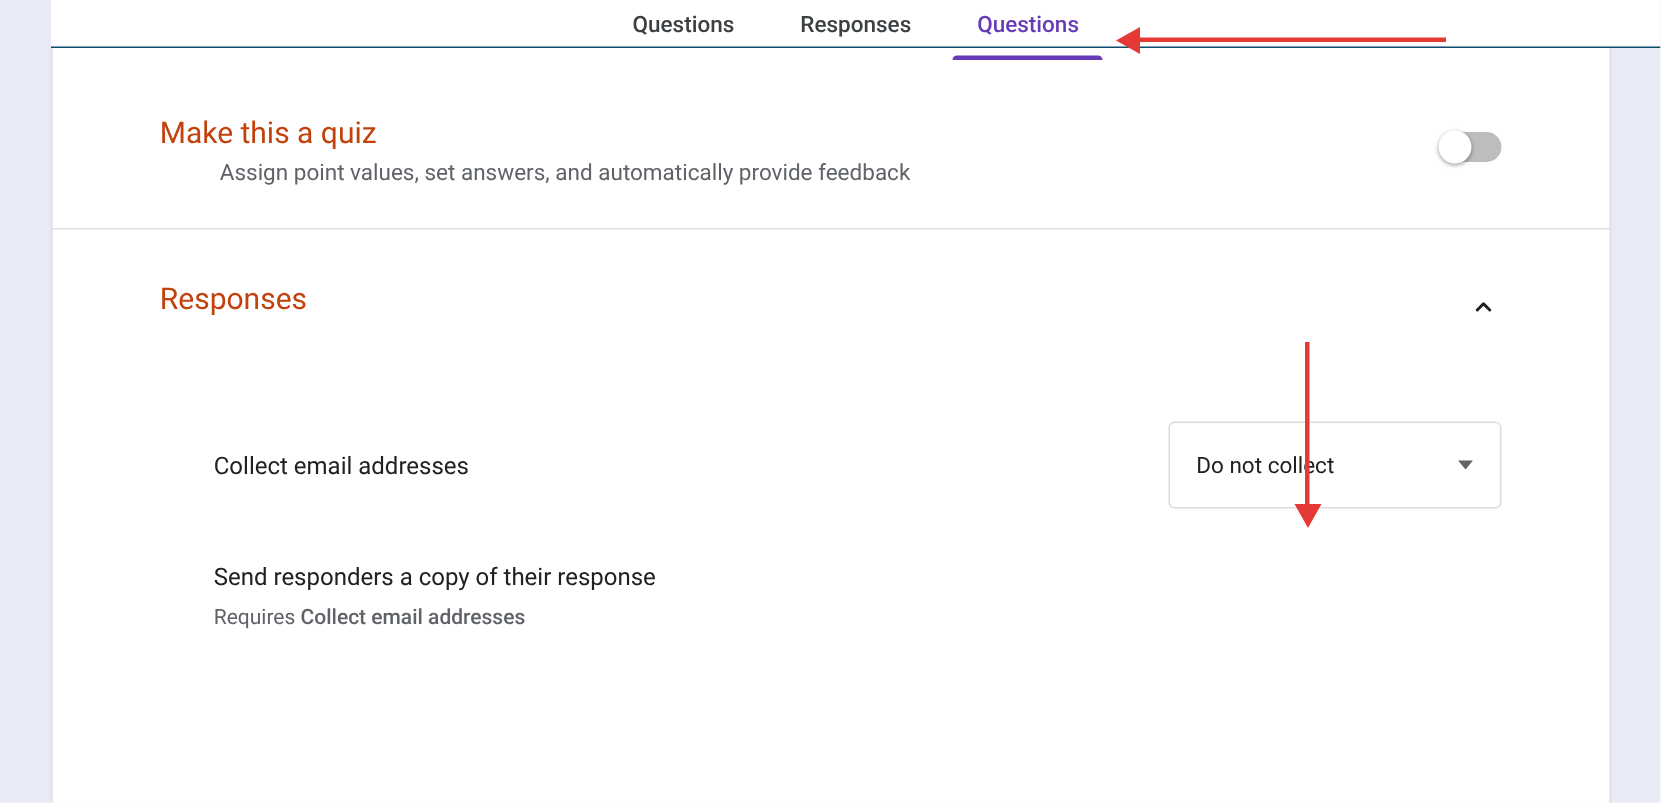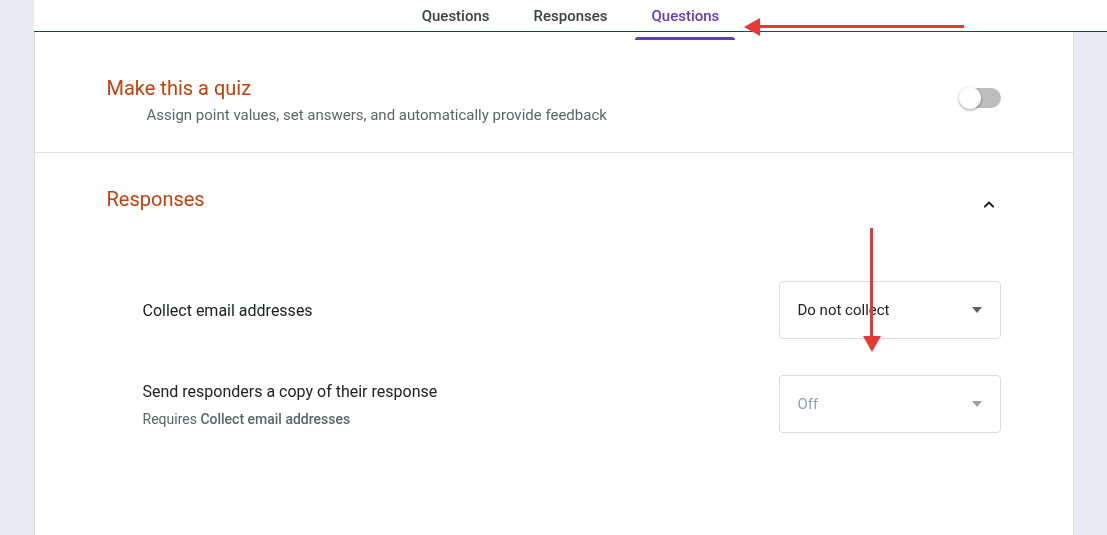--- a/index.html
+++ b/index.html
@@ -237,23 +237,19 @@
         </div>
       </div>
 
       <div class="sub-row">
         <div>
           <div class="sub-title">Send responders a copy of their response</div>
           <div class="sub-req">
             <span>Requires </span><b>Collect email addresses</b>
           </div>
         </div>
-        <div class="select disabled">
-          <span>Off</span>
-          <span class="caret"></span>
-        </div>
       </div>
     </div>
   </div>
 
 </div>
 
 <div class="arrow arrow-v" style="left:870px; top:228px; height:110px;"></div>
 
 </body></html>

